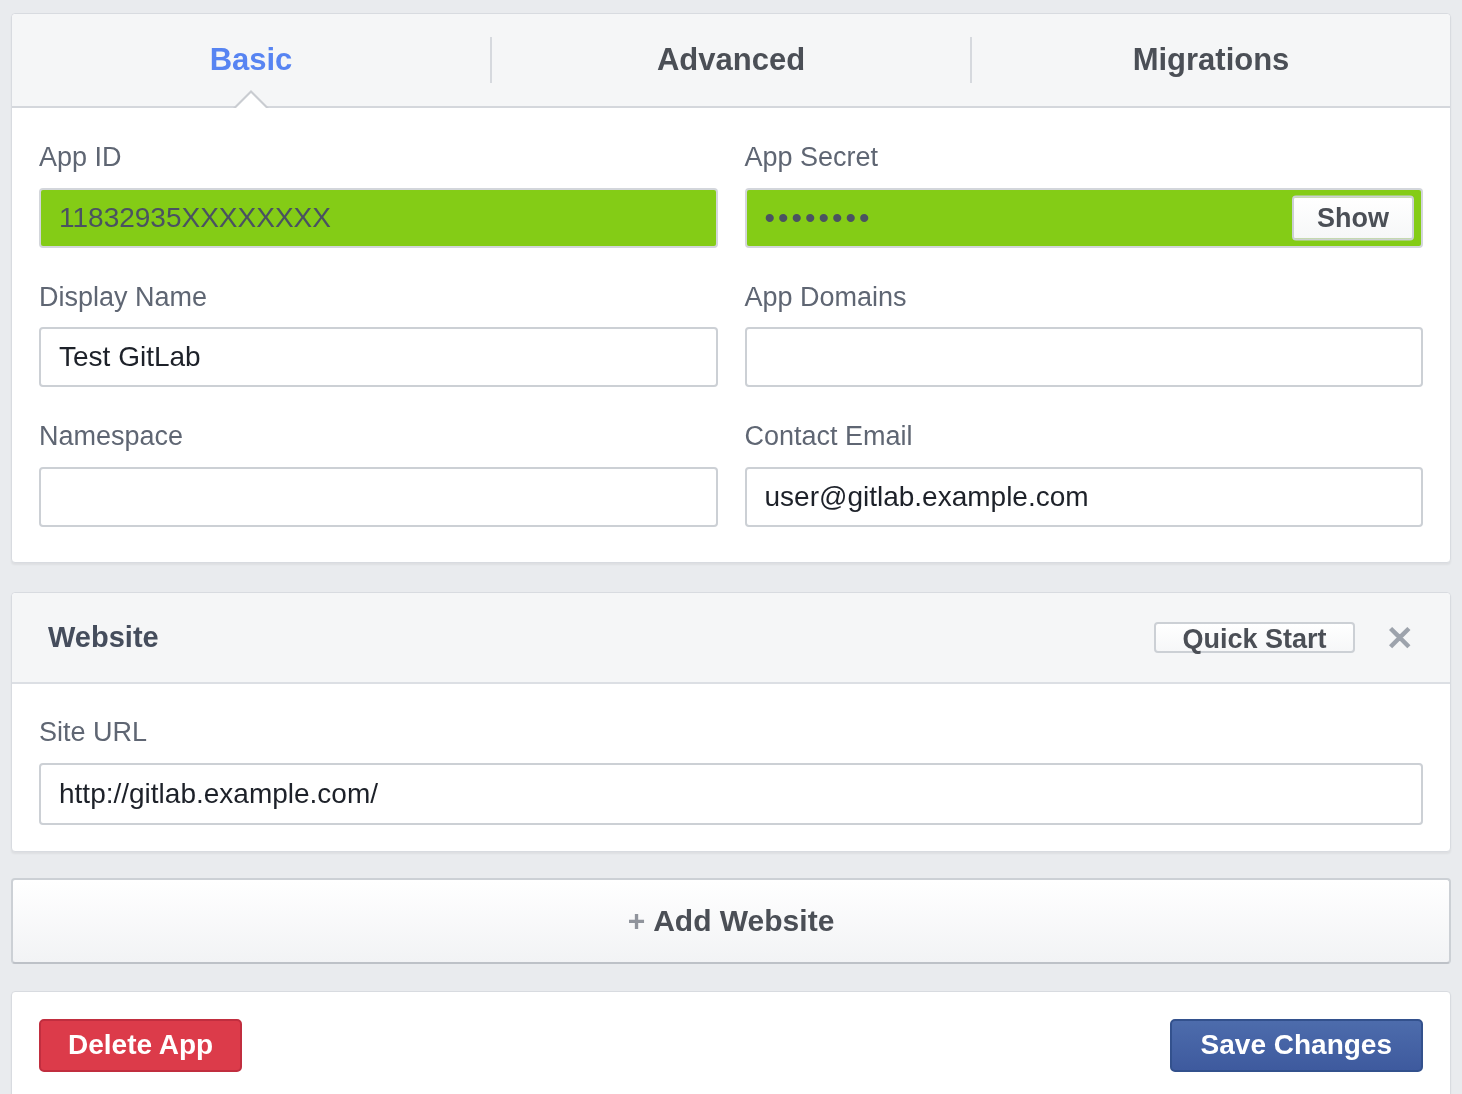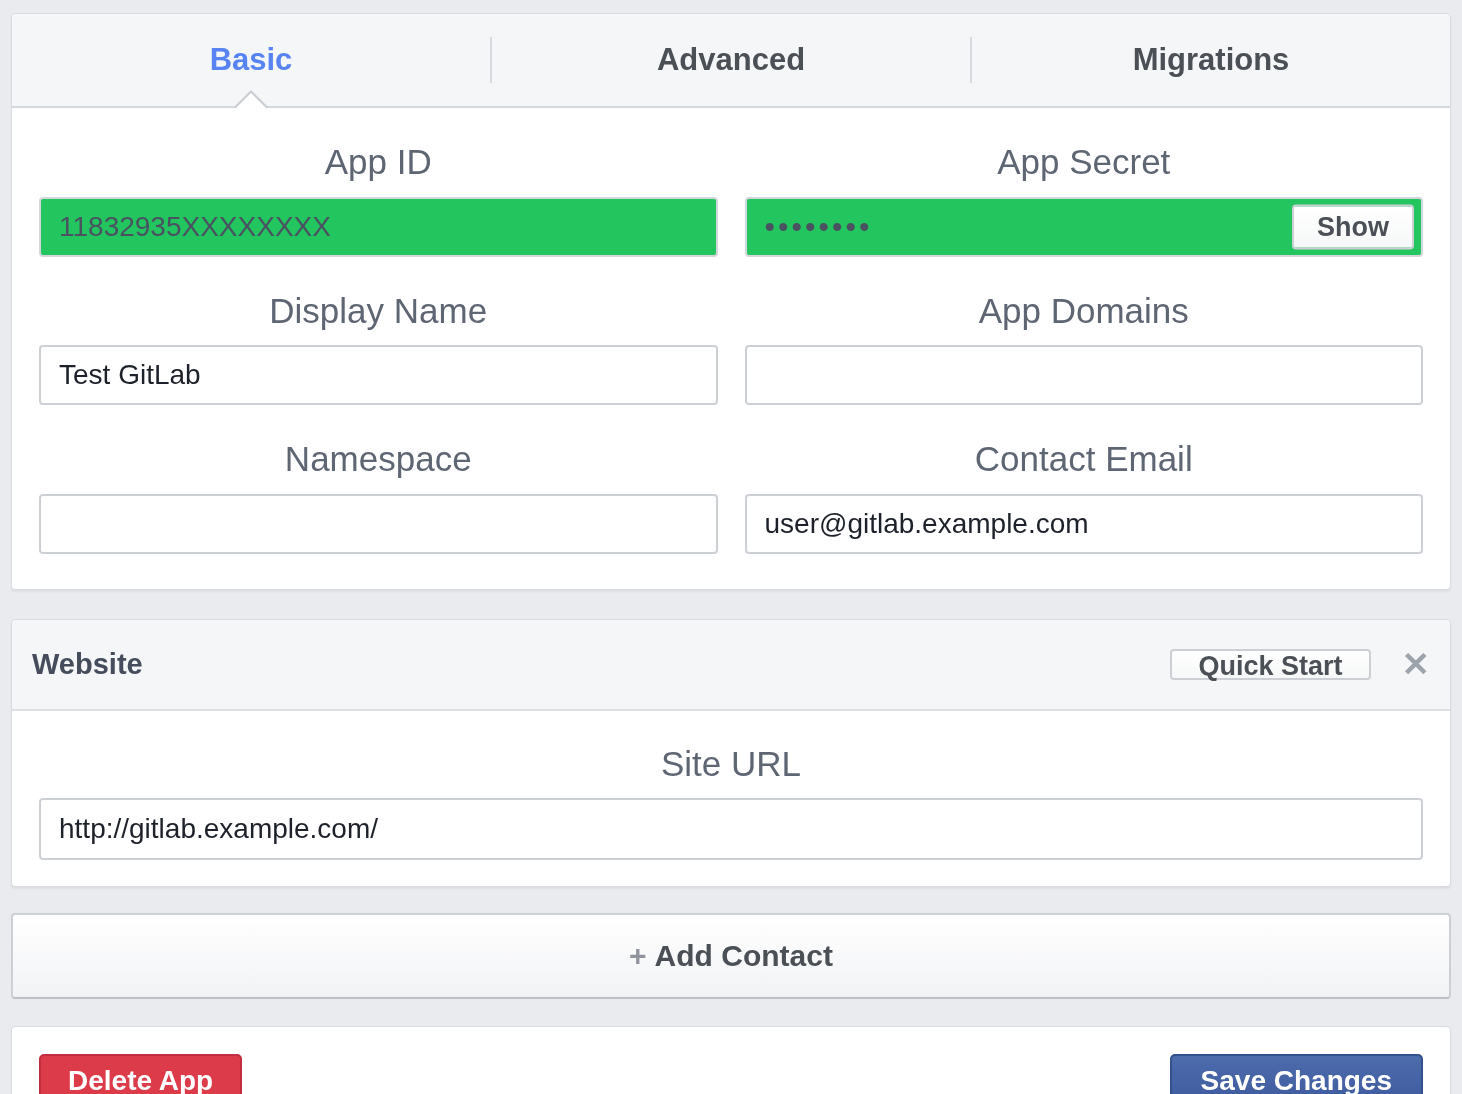--- a/index.html
+++ b/index.html
@@ -47,49 +47,49 @@
   }
   .tab-divider { width: 2px; height: 46px; background: #d6d9de; align-self: center; }
 
   
   .form-grid {
     display: grid; grid-template-columns: 1fr 1fr;
     column-gap: 27px; padding: 35px 27px 0;
   }
   .field { margin-bottom: 35px; }
   .field-label {
-    display: block; font-size: 35px; line-height: 1.1;
-    color: #5f6673; margin-bottom: 15px; text-align: center;
+    display: block; font-size: 27px; line-height: 1.1;
+    color: #5f6673; margin-bottom: 15px;
   }
   .text-input {
     width: 100%; height: 60px;
     border: 2px solid #ccd0d5; border-radius: 4px;
     background: #fff; color: #1d2129;
     font-size: 28px; padding: 0 18px;
     font-family: inherit;
   }
   .text-input:disabled {
-    background: #22c55e; border-color: #d3d6db; color: #4a5261;
+    background: #84cc16; border-color: #d3d6db; color: #4a5261;
   }
   .secret-input { letter-spacing: 3px; font-size: 30px; color: #424b5c; }
   .input-wrap { position: relative; }
   .show-button {
     position: absolute; right: 9px; top: 50%; transform: translateY(-50%);
     height: 45px; padding: 3px 23px;
     background: linear-gradient(#ffffff, #f6f7f8);
     border: 2px solid #ccd0d5; border-radius: 4px;
     font-size: 27px; font-weight: bold; color: #4b4f56;
     font-family: inherit; cursor: pointer;
   }
 
   
   .website-card { margin-top: 29px; }
   .platform-header {
     height: 91px; display: flex; align-items: center;
-    background: #f5f6f7; padding: 0 20px;
+    background: #f5f6f7; padding: 0 36px;
     border-bottom: 2px solid #dcdfe4;
     border-radius: 4px 4px 0 0;
   }
   .platform-title { font-size: 29px; font-weight: bold; color: #454d5c; }
   .quick-start-button {
     margin-left: auto; height: 31px; padding: 0 26px;
     background: linear-gradient(#ffffff, #f6f7f8);
     border: 2px solid #ccd0d5; border-radius: 4px;
     font-size: 27px; font-weight: bold; color: #4b4f56;
     font-family: inherit; cursor: pointer;
@@ -203,21 +203,21 @@
     </div>
     <div class="platform-body">
       <div class="field">
         <span class="field-label">Site URL</span>
         <input class="text-input site-url-input" value="http://gitlab.example.com/" style="">
       </div>
     </div>
   </div>
 
   <button class="add-platform">
-    <span class="plus-icon">+</span><span>Add Contact</span>
+    <span class="plus-icon">+</span><span>Add Website</span>
   </button>
 
   <div class="card footer-card">
     <button class="btn btn-danger">Delete App</button>
     <div class="footer-right">
       <button class="btn btn-primary">Save Changes</button>
     </div>
   </div>
 
 </div>

